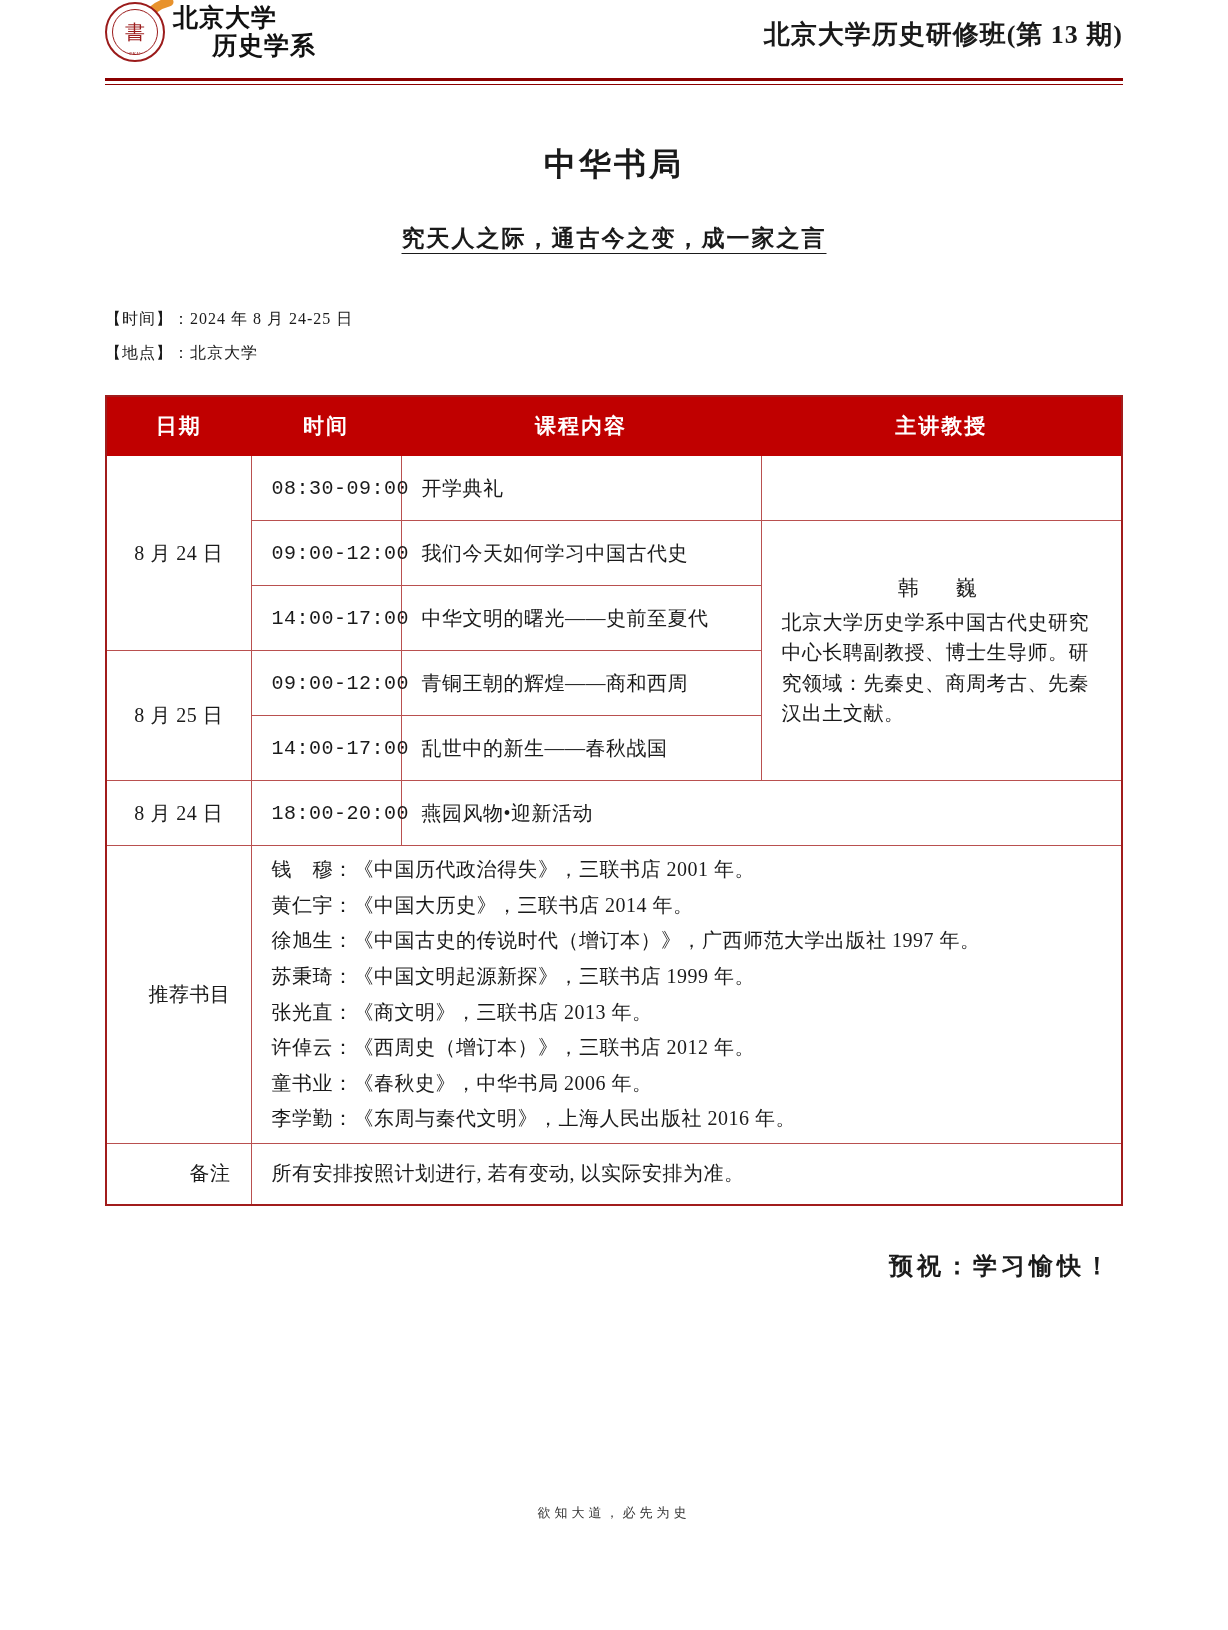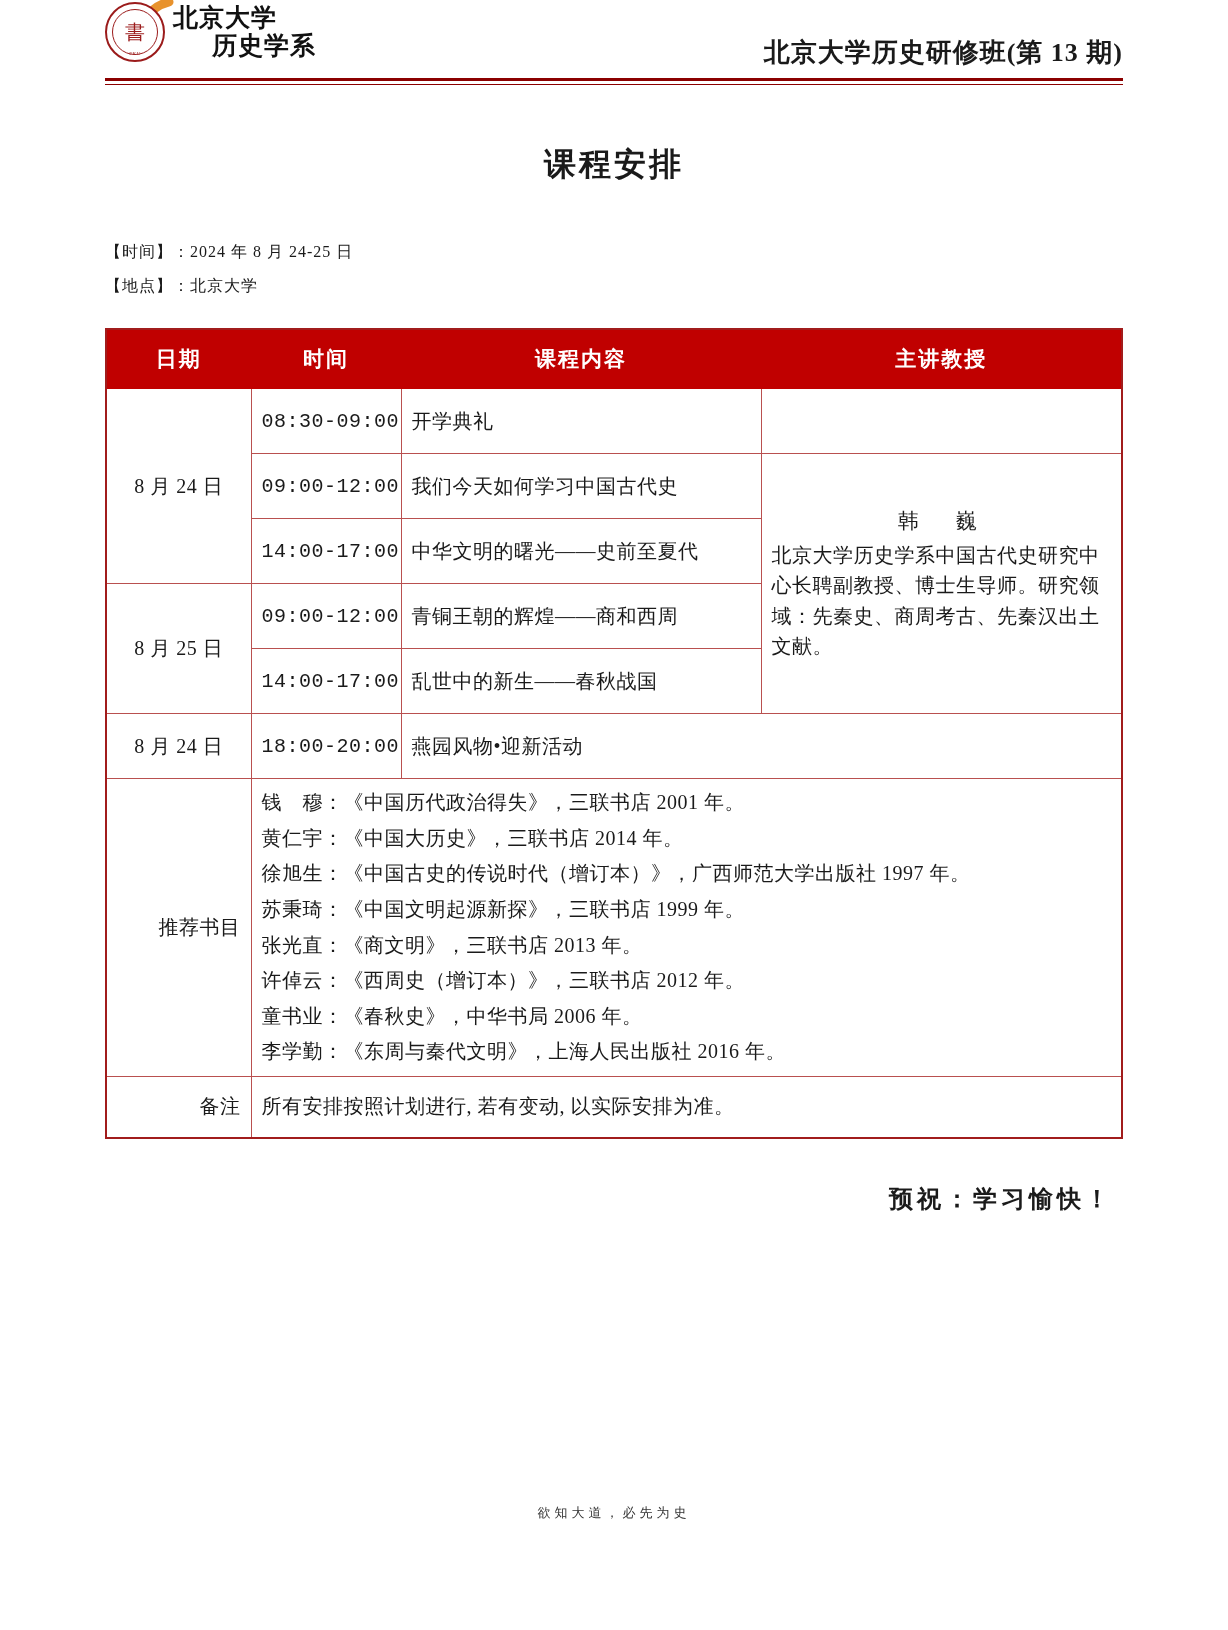--- a/index.html
+++ b/index.html
@@ -86,21 +86,21 @@
   .logo-text .l2 {
     font-size: 25px;
     font-weight: bold;
     letter-spacing: 1px;
     line-height: 1.12;
     margin-left: 39px;
   }
   .header-title {
     position: absolute;
     right: 0;
-    bottom: 8px;
+    bottom: 26px;
     font-size: 26px;
     font-weight: bold;
     letter-spacing: 1px;
     font-family: "Liberation Serif", serif;
   }
   .orange-swoosh {
     position: absolute;
     left: 30px;
     top: 0px;
     width: 40px;
@@ -140,21 +140,21 @@
   
   table.schedule {
     margin-top: 26px;
     width: 100%;
     border-collapse: collapse;
     table-layout: fixed;
     border: 2px solid #a11c1c;
   }
   table.schedule td, table.schedule th {
     border: 1px solid #b9504f;
-    padding: 6px 10px;
+    padding: 6px 20px;
     vertical-align: middle;
     font-size: 20px;
     letter-spacing: 0.5px;
   }
   table.schedule thead th {
     background: #c00000;
     color: #ffffff;
     font-weight: bold;
     text-align: center;
     height: 46px;
@@ -258,21 +258,22 @@
       <span class="l2">历史学系</span>
     </div>
   </div>
 
   <div class="header-title">北京大学历史研修班(第 13 期)</div>
   <div class="header-rule-thin"></div>
 </div>
 
 <div class="page">
 
-  <div class="doc-title">课程安排</div>
+  <div class="doc-title">中华书局</div>
+  <div class="doc-subtitle">究天人之际，通古今之变，成一家之言</div>
 
   <div class="meta">
     <div>
       <span class="mlabel">【时间】：</span><span>2024 年 8 月 24-25 日</span>
     </div>
     <div>
       <span class="mlabel">【地点】：</span><span>北京大学</span>
     </div>
   </div>
 

